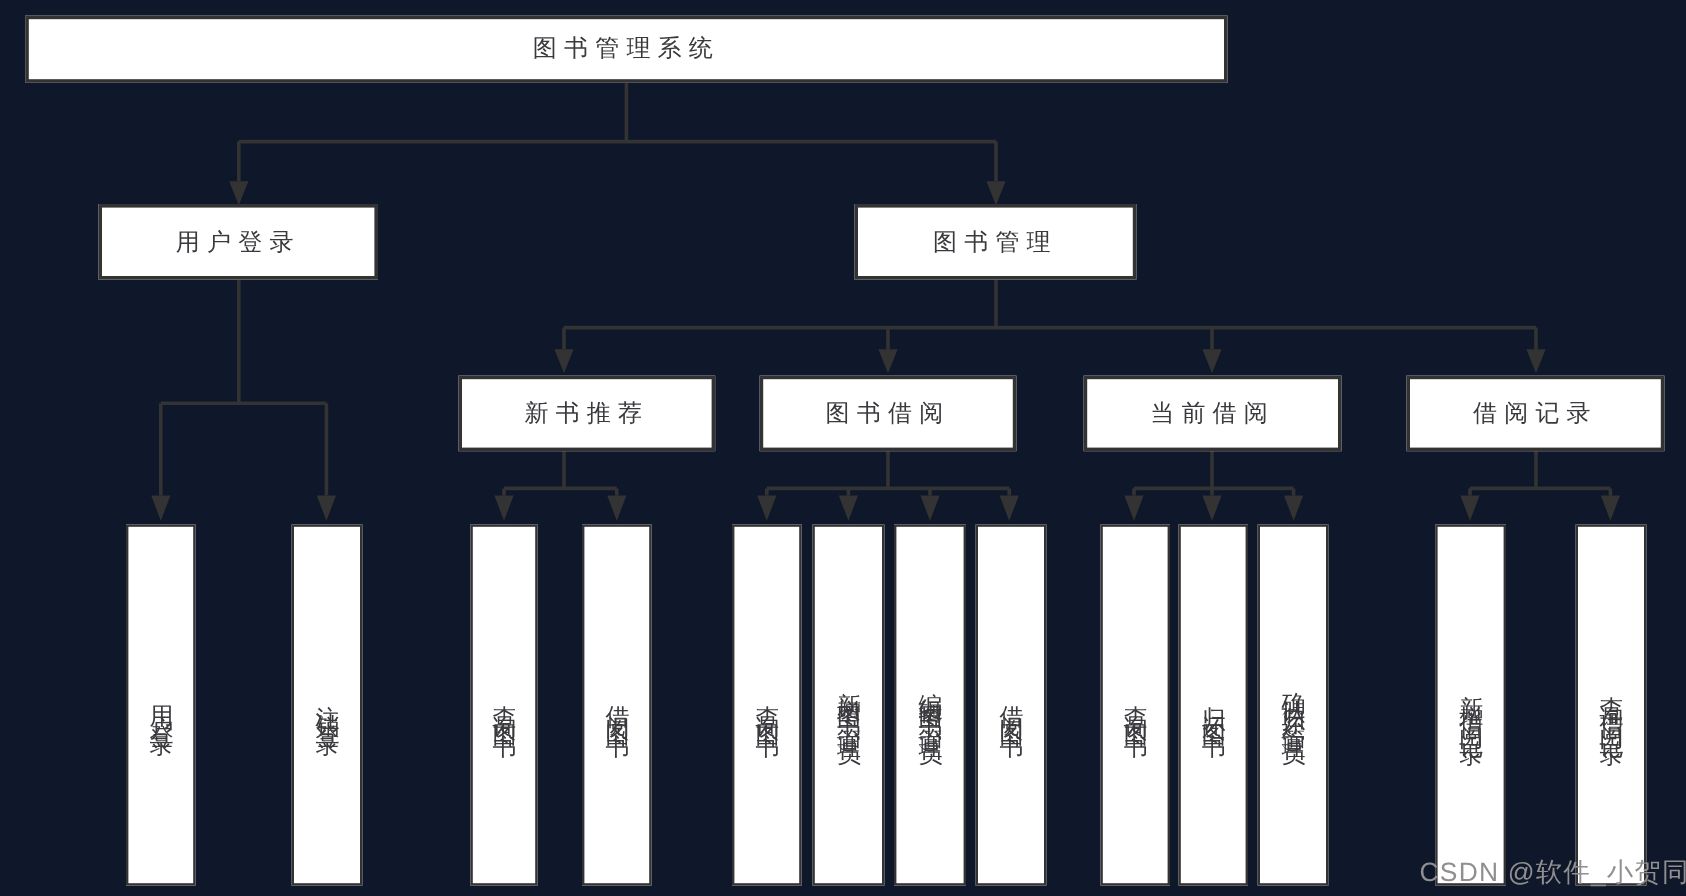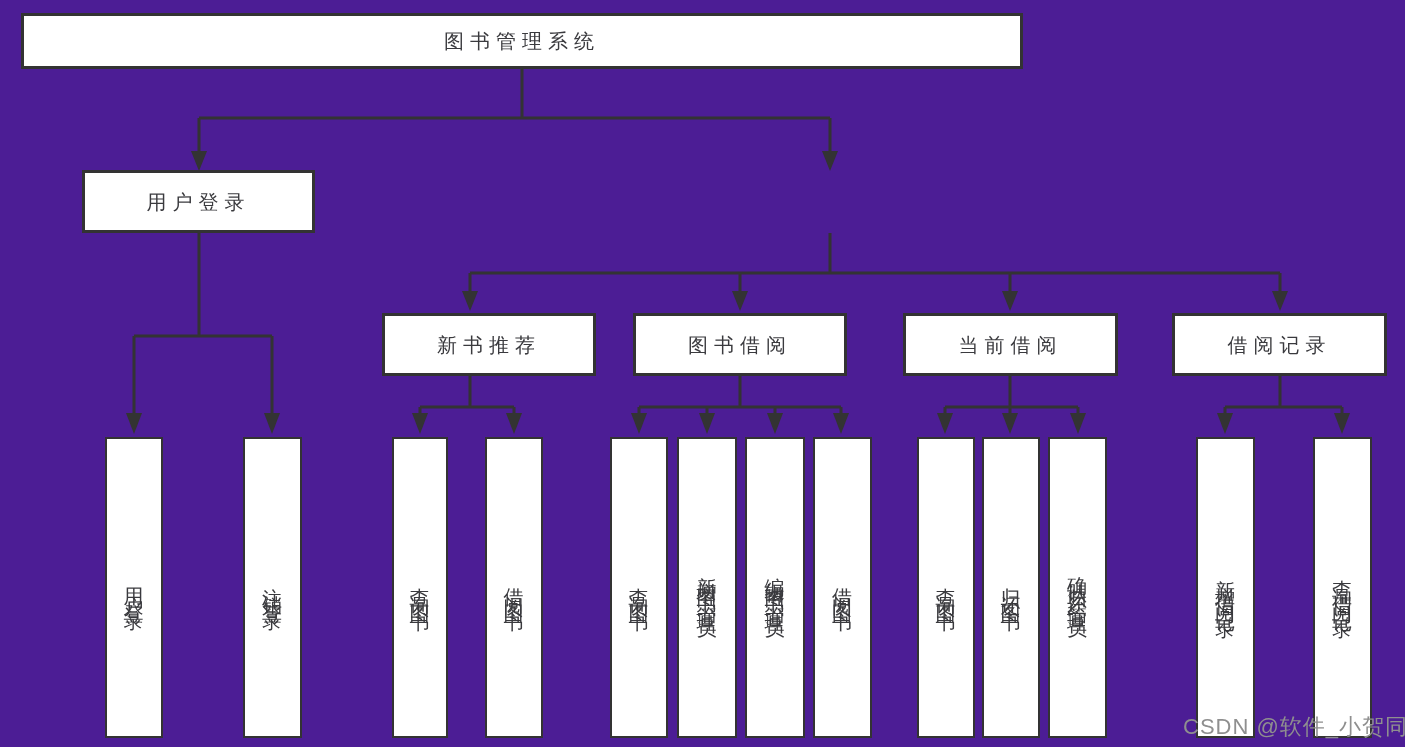--- a/index.html
+++ b/index.html
@@ -1,20 +1,20 @@
 <!DOCTYPE html>
 <html><head>
 <meta charset="utf-8">
 <style>
   html, body { margin: 0; padding: 0; background: #ffffff; }
   #stage {
     position: relative;
     width: 1405px;
     height: 747px;
-    background: #4c1d95;
+    background: #0f172a;
     font-family: "Liberation Sans", sans-serif;
     overflow: hidden;
   }
   #connector-layer {
     position: absolute;
     left: 0; top: 0;
     width: 1405px;
     height: 747px;
   }
   .node {
@@ -116,20 +116,21 @@
       <polygon points="1002,413 1018,413 1010,434"></polygon>
       <polygon points="1070,413 1086,413 1078,434"></polygon>
       <polygon points="1217,413 1233,413 1225,434"></polygon>
       <polygon points="1334,413 1350,413 1342,434"></polygon>
     </g>
   </svg>
 
   <div class="node hbox" id="n-root">图书管理系统</div>
 
   <div class="node hbox" id="n-user-login">用户登录</div>
+  <div class="node hbox" id="n-book-mgmt">图书管理</div>
 
   <div class="node hbox" id="n-new-book-rec">新书推荐</div>
   <div class="node hbox" id="n-current-borrow">当前借阅</div>
   <div class="node hbox" id="n-book-borrow">图书借阅</div>
   <div class="node hbox" id="n-borrow-record">借阅记录</div>
 
   <div class="node leaf" id="n-leaf-user-login">用户登录</div>
   <div class="node leaf" id="n-leaf-logout">注销登录</div>
 
   <div class="node leaf" id="n-leaf-rec-query">查询图书</div>

